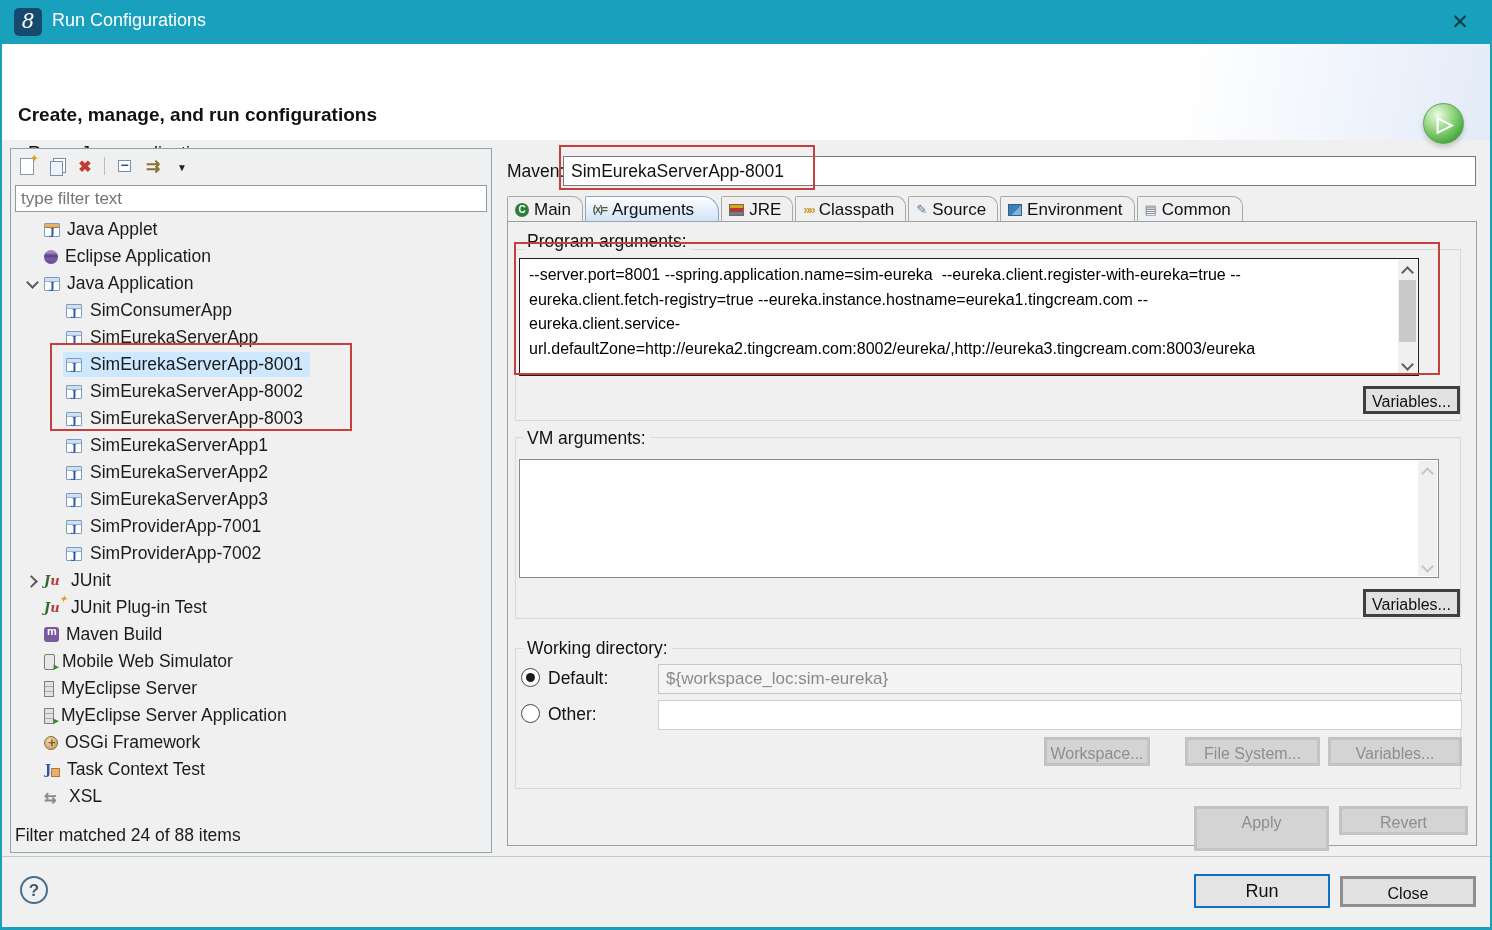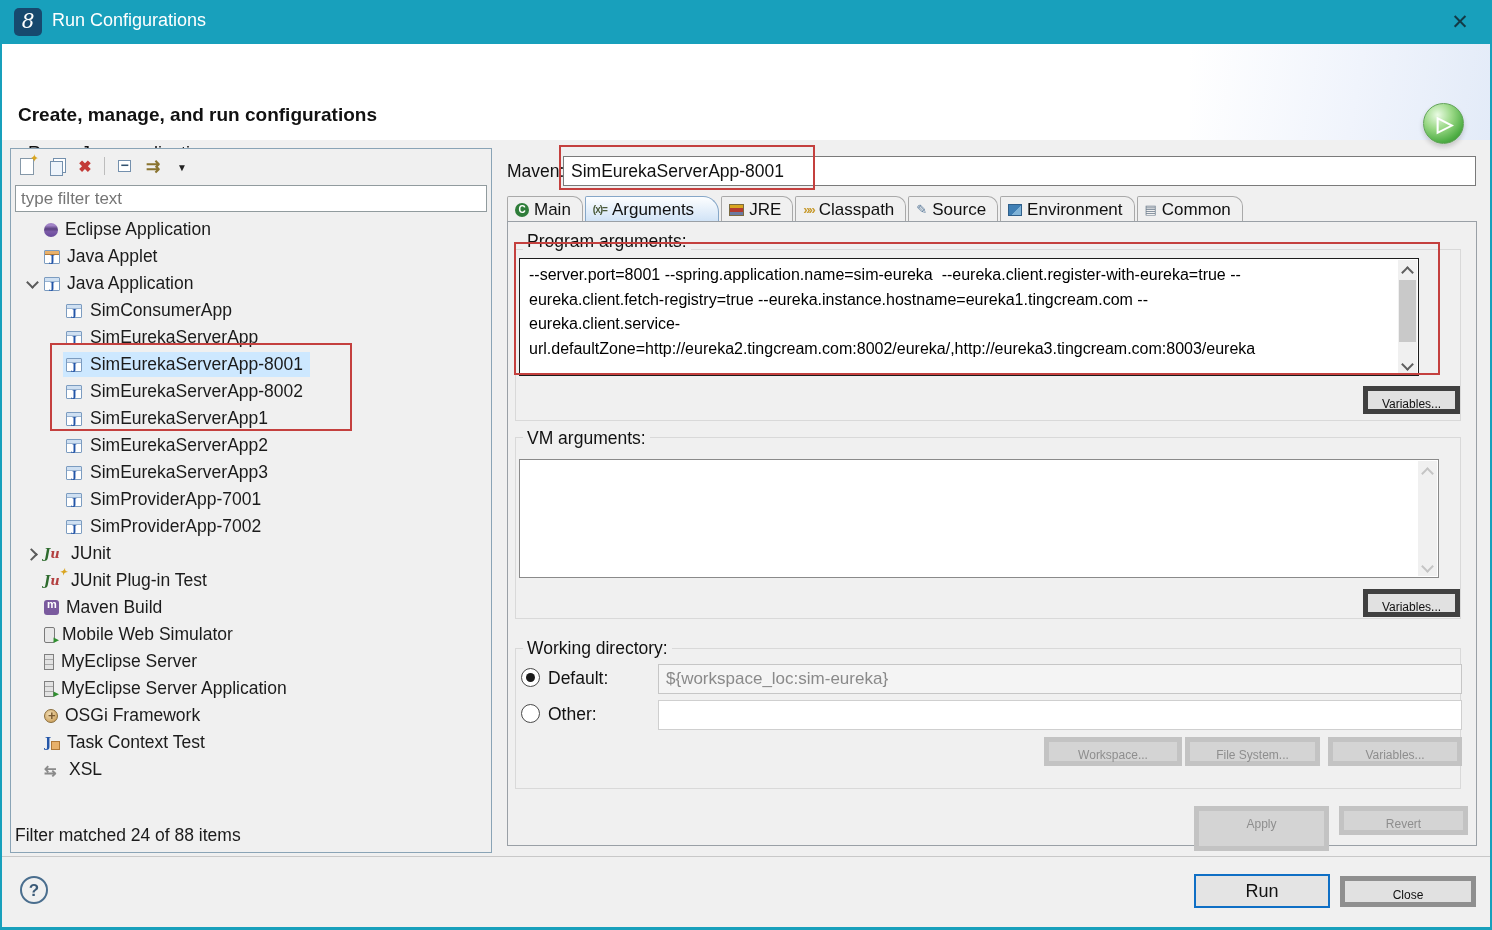--- a/index.html
+++ b/index.html
@@ -117,22 +117,22 @@
   .arg-text { position:absolute; left:9px; top:4px; right:28px; bottom:4px; font-size:16px; line-height:24.6px;
               color:#000; white-space:pre-wrap; word-break:break-all; overflow:hidden; }
   .scrollbar { position:absolute; right:1px; top:1px; bottom:1px; width:19px; background:#f0f0f0; }
   .sb-arrow { position:absolute; left:5px; width:9px; height:9px; }
   .sb-arrow::after { content:""; position:absolute; width:7px; height:7px; border-left:2px solid #5e5e5e; border-top:2px solid #5e5e5e; }
   .sb-arrow.up { top:5px; } .sb-arrow.up::after { transform:rotate(45deg); top:3px; }
   .sb-arrow.down { bottom:5px; } .sb-arrow.down::after { transform:rotate(225deg); top:0; }
   .sb-arrow.light::after { border-color:#c4c4c4; }
   .sb-thumb { position:absolute; left:1px; width:17px; background:#c9c9c9; }
 
-  .btn { position:absolute; font-family:"Liberation Sans",sans-serif; font-size:12px; text-align:center;
-         background:#e1e1e1; border:5px solid #404040; color:#111; cursor:pointer; }
+  .btn { position:absolute; font-family:"Liberation Sans",sans-serif; font-size:16px; text-align:center;
+         background:#e1e1e1; border:3px solid #404040; color:#111; cursor:pointer; }
   .btn.disabled { background:#d4d4d4; border-color:#c3c3c3; color:#8e8e8e; cursor:default; }
   .btn.run { border:2px solid #0f6fc5; font-size:18px; background:#e4e4e4; }
 
   .radio { position:absolute; width:19px; height:19px; border:1px solid #4a4a4a; border-radius:50%; background:#fff; }
   .radio.checked::after { content:""; position:absolute; left:4px; top:4px; width:9px; height:9px; border-radius:50%; background:#1a1a1a; }
   .radio-label { position:absolute; font-size:17.5px; color:#111; }
   .wd-input { position:absolute; height:28px; font-family:"Liberation Sans",sans-serif; font-size:17px; padding:14px 7px; }
   .wd-default { background:#f4f4f4; border:1px solid #c6c6c6; color:#8a8a8a; }
   .wd-other { background:#fff; border:1px solid #cfcfcf; color:#111; }
 
@@ -182,32 +182,32 @@
         </span>
         <span class="tb-icon">
           <span class="i-menu-dropdown"></span>
         </span>
       </div>
     <input class="filter-input" placeholder="type filter text" style="">
     <div class="tree" id="tree">
         <div class="tree-row">
           <span class="chev none"></span>
           <span class="row-inner">
+            <span class="ticon i-java-applet"></span>
+            <span class="tree-label">Java Applet</span>
+          </span>
+        </div>
+        <div class="tree-row">
+          <span class="chev none"></span>
+          <span class="row-inner">
             <span class="ticon i-eclipse-application"></span>
             <span class="tree-label">Eclipse Application</span>
           </span>
         </div>
         <div class="tree-row">
-          <span class="chev none"></span>
-          <span class="row-inner">
-            <span class="ticon i-java-applet"></span>
-            <span class="tree-label">Java Applet</span>
-          </span>
-        </div>
-        <div class="tree-row">
           <span class="chev expanded"></span>
           <span class="row-inner">
             <span class="ticon i-java-application"></span>
             <span class="tree-label">Java Application</span>
           </span>
         </div>
         <div class="tree-row">
           <span class="chev none"></span>
           <span class="row-inner indent2">
             <span class="ticon i-java-run-config"></span>
@@ -226,20 +226,27 @@
           <span class="row-inner selected indent2">
             <span class="ticon i-java-run-config"></span>
             <span class="tree-label">SimEurekaServerApp-8001</span>
           </span>
         </div>
         <div class="tree-row">
           <span class="chev none"></span>
           <span class="row-inner indent2">
             <span class="ticon i-java-run-config"></span>
             <span class="tree-label">SimEurekaServerApp-8002</span>
+          </span>
+        </div>
+        <div class="tree-row">
+          <span class="chev none"></span>
+          <span class="row-inner indent2">
+            <span class="ticon i-java-run-config"></span>
+            <span class="tree-label">SimEurekaServerApp-8003</span>
           </span>
         </div>
         <div class="tree-row">
           <span class="chev none"></span>
           <span class="row-inner indent2">
             <span class="ticon i-java-run-config"></span>
             <span class="tree-label">SimEurekaServerApp1</span>
           </span>
         </div>
         <div class="tree-row">
@@ -399,21 +406,21 @@
   <div class="btn" style="left:1361px; top:589px; width:97px; height:28px; line-height:26px;">Variables...</div>
 
   <div class="group-box" style="left:513px; top:648px; width:946px; height:141px;"></div>
   <div class="group-label" style="left:521px; top:638px;">Working directory:</div>
   <div class="radio checked" style="left:519px; top:668px;"></div>
   <div class="radio-label" style="left:546px; top:668px;">Default:</div>
   <input class="wd-input wd-default" style="left: 656px; top: 664px; width: 804px;" value="${workspace_loc:sim-eureka}">
   <div class="radio" style="left:519px; top:704px;"></div>
   <div class="radio-label" style="left:546px; top:704px;">Other:</div>
   <input class="wd-input wd-other" style="left: 656px; top: 700px; width: 804px;" value="">
-  <div class="btn disabled" style="left:1042px; top:737px; width:138px; height:29px; line-height:27px;">Workspace...</div>
+  <div class="btn disabled" style="left:1042px; top:737px; width:106px; height:29px; line-height:27px;">Workspace...</div>
   <div class="btn disabled" style="left:1183px; top:737px; width:135px; height:29px; line-height:27px;">File System...</div>
   <div class="btn disabled" style="left:1326px; top:737px; width:134px; height:29px; line-height:27px;">Variables...</div>
 
   <div class="btn disabled" style="left:1192px; top:806px; width:135px; height:45px; line-height:27px;">Apply</div>
   <div class="btn disabled" style="left:1337px; top:806px; width:129px; height:29px; line-height:27px;">Revert</div>
 
   <div class="hsep"></div>
   <div class="help-btn">?</div>
   <div class="btn run" style="left:1192px; top:874px; width:136px; height:34px; line-height:30px;">Run</div>
   <div class="btn" style="left:1338px; top:876px; width:136px; height:31px; line-height:29px; border-color:#8f8f8f;">Close</div>

